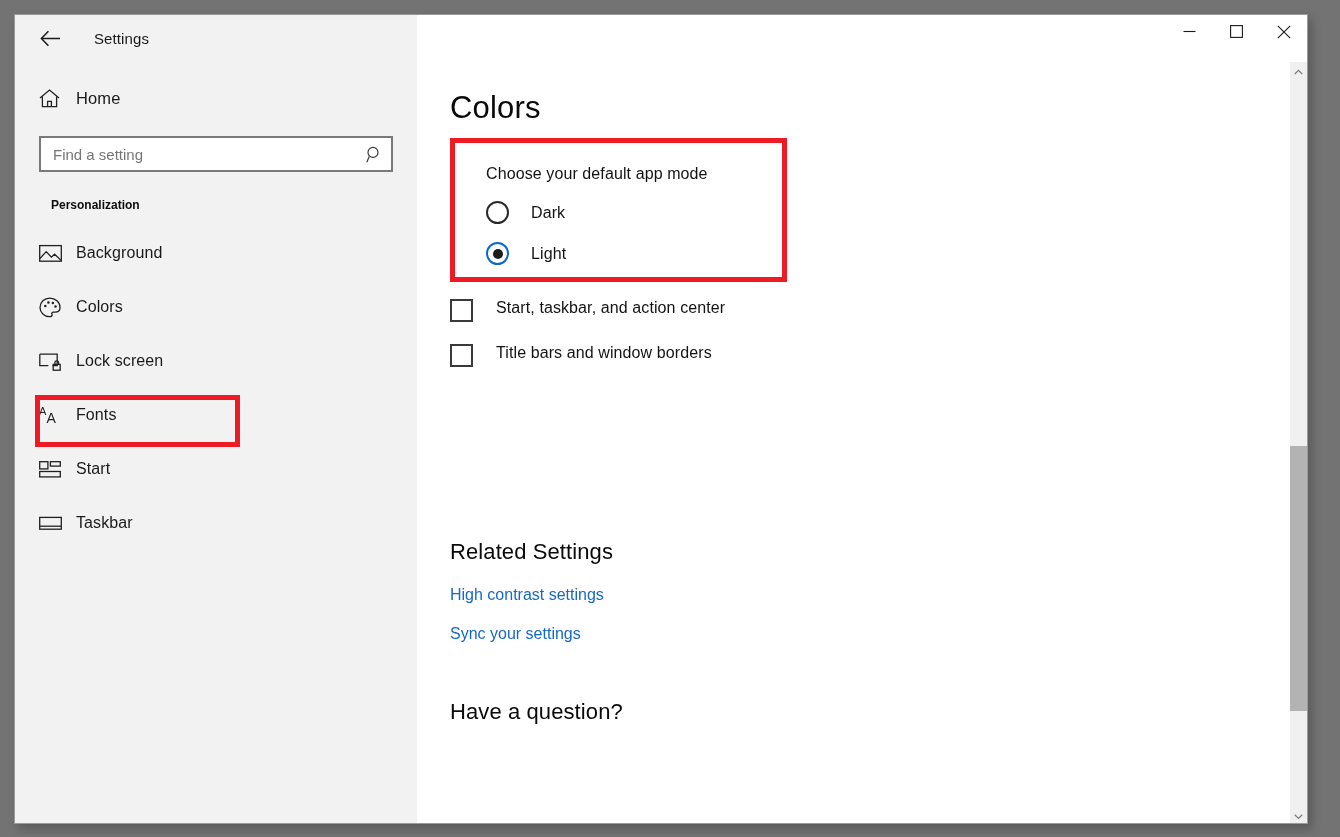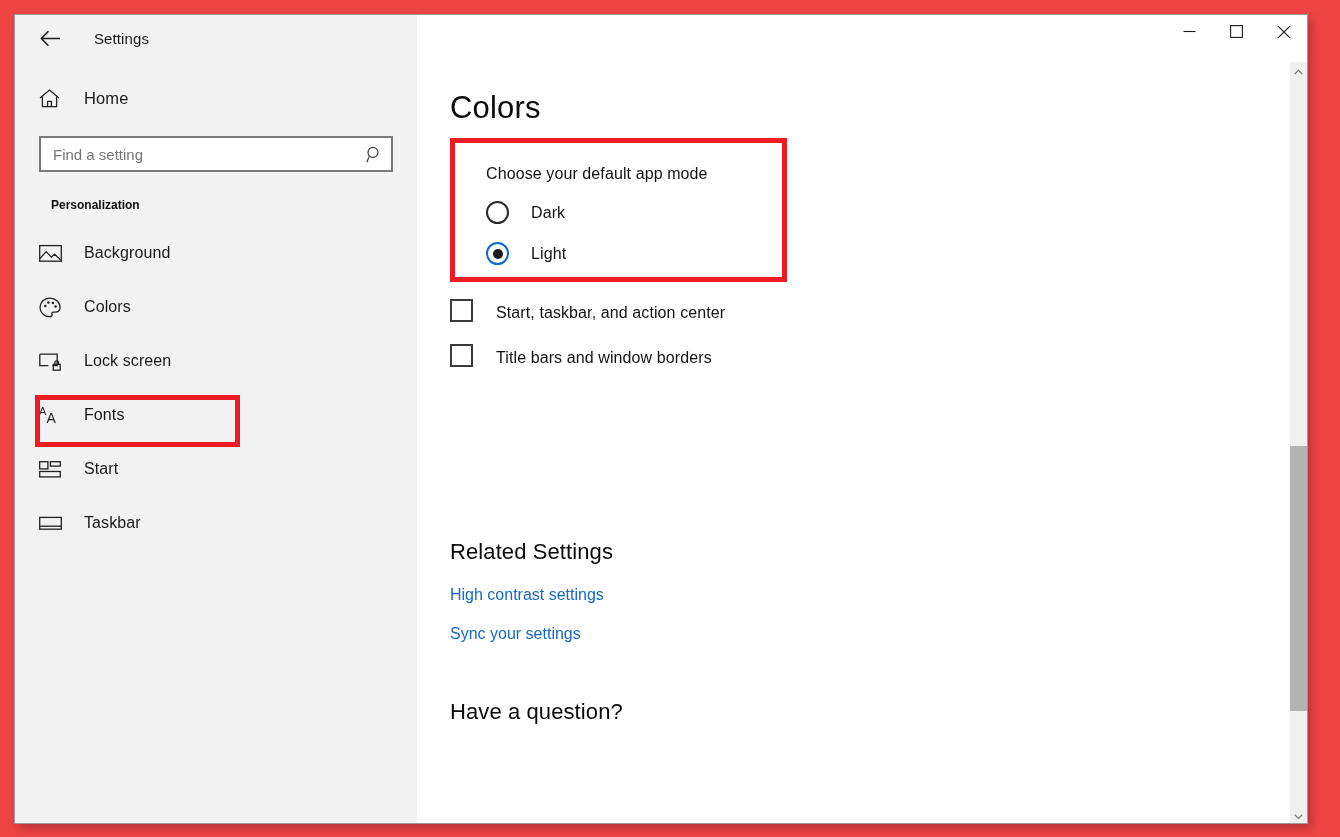--- a/index.html
+++ b/index.html
@@ -9,21 +9,21 @@
     height: 837px;
     overflow: hidden;
     background: #ffffff;
     font-family: "Liberation Sans", sans-serif;
   }
 
   #desktop {
     position: relative;
     width: 1340px;
     height: 837px;
-    background: #ef4444;
+    background: #737373;
   }
 
   
   #window {
     position: absolute;
     left: 14px;
     top: 14px;
     width: 1294px;
     height: 810px;
     background: #ffffff;
@@ -109,21 +109,21 @@
   .nav-ico {
     width: 30px;
     display: flex;
     align-items: center;
     justify-content: flex-start;
     color: #202020;
   }
   .nav-label {
     font-size: 16px;
     color: #1a1a1a;
-    margin-left: 15px;
+    margin-left: 7px;
     letter-spacing: 0.1px;
   }
   #home-row { height: 50px; margin-top: 8px; }
   #home-row .nav-label { font-size: 16.5px; }
 
   .search-wrap {
     margin: 13px 24px 0 24px;
     height: 36px;
     background: #ffffff;
     border: 2px solid #7a7a7a;
@@ -227,21 +227,21 @@
   .toggle-text {
     font-size: 16px;
     color: #131313;
     margin-left: 18px;
   }
 
   .accent-heading { margin-top: 46px; }
 
   .check-row {
     display: flex;
-    align-items: flex-end;
+    align-items: flex-start;
     margin-top: 22px;
     cursor: default;
   }
   .checkbox {
     width: 23px;
     height: 23px;
     border: 2px solid #3a3a3a;
     background: #ffffff;
     flex: 0 0 auto;
   }

